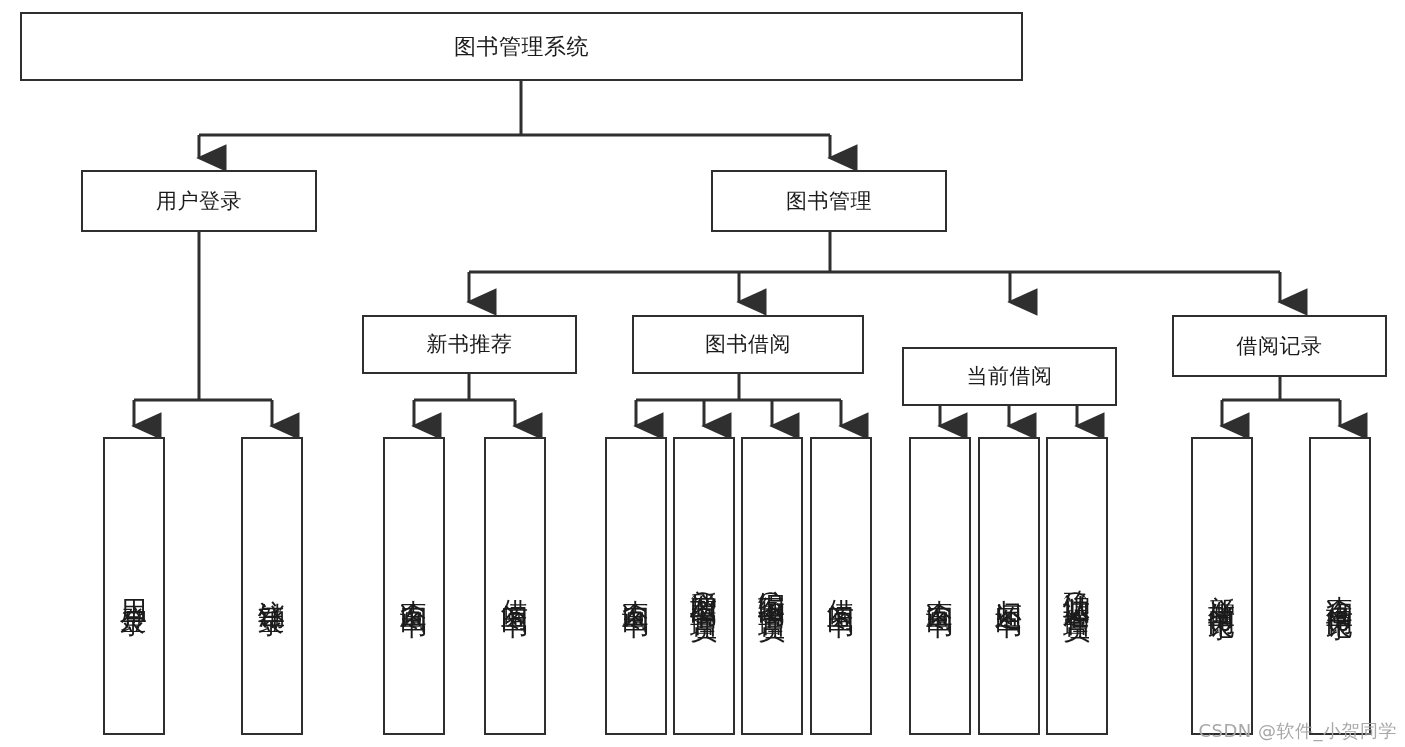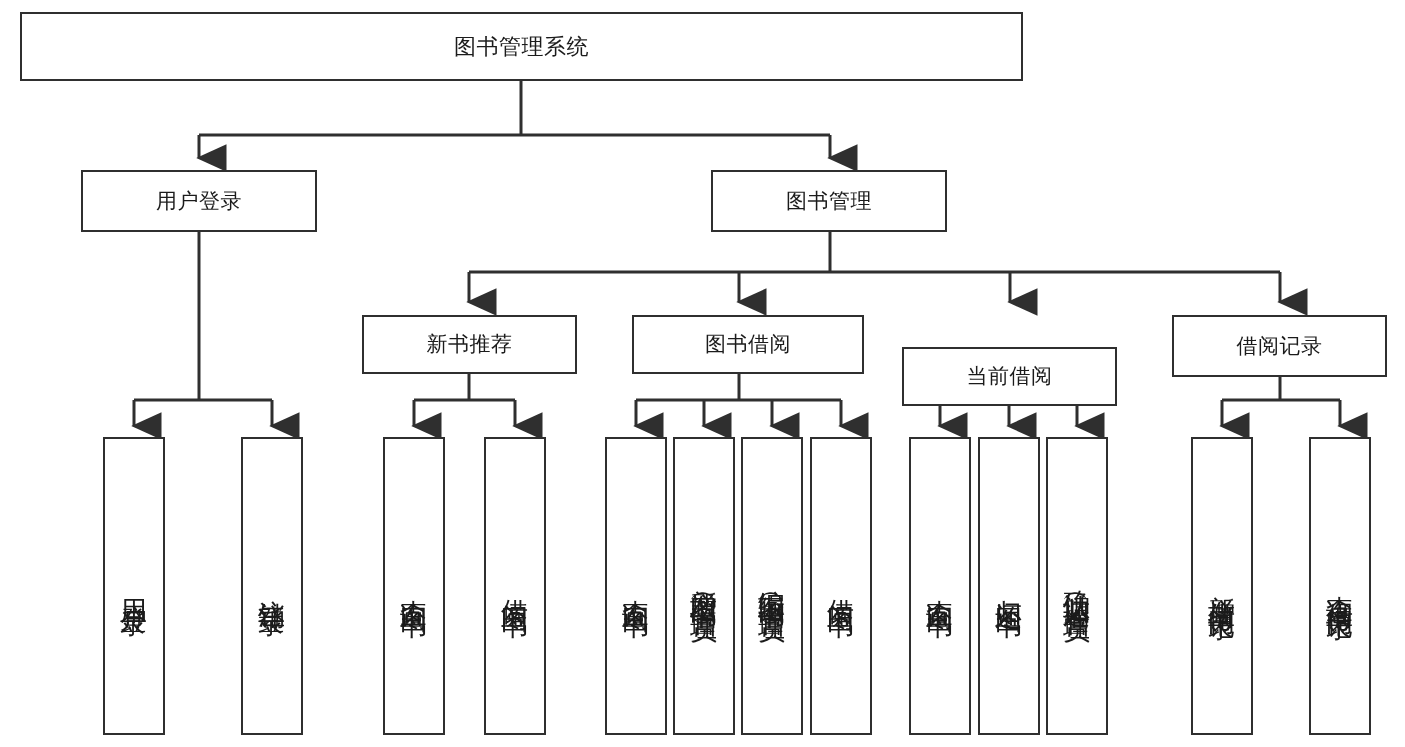--- a/index.html
+++ b/index.html
@@ -188,14 +188,15 @@
     <span class="label">确认归还（管理员）</span>
   </div>
 
   <div class="node vert" style="left:1191px; top:437px; width:62px; height:298px;">
     <span class="label">新增借阅记录</span>
   </div>
   <div class="node vert" style="left:1309px; top:437px; width:62px; height:298px;">
     <span class="label">查询借阅记录</span>
   </div>
 
+  <div class="watermark">CSDN @软件_小贺同学</div>
 
 </div>
 
 </body></html>

